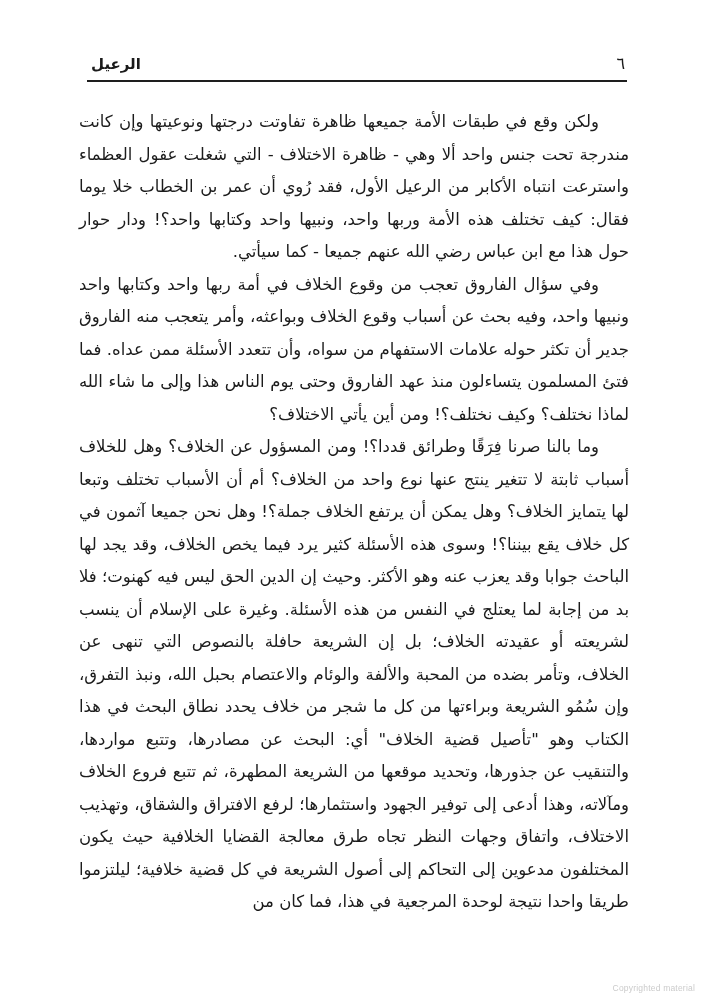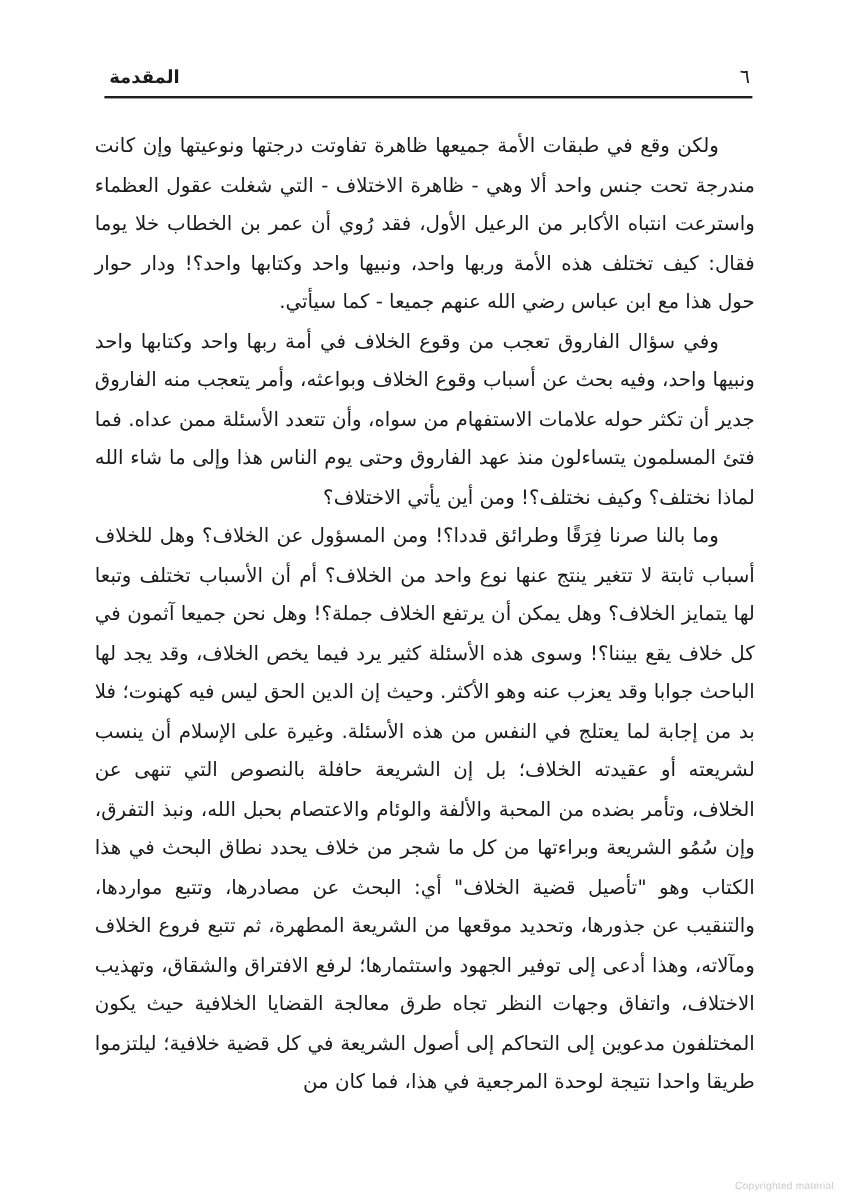--- a/index.html
+++ b/index.html
@@ -63,21 +63,21 @@
   }
 </style>
 </head>
 <body>
 
 <div class="page">
   <div class="content">
 
     <div class="header-row">
       <span class="page-number">٦</span>
-      <span class="running-title">المقدمة</span>
+      <span class="running-title">الرعيل</span>
     </div>
 
     <hr class="header-rule">
 
     <div class="body-text">
       <p>ولكن وقع في طبقات الأمة جميعها ظاهرة تفاوتت درجتها ونوعيتها وإن كانت مندرجة تحت جنس واحد ألا وهي - ظاهرة الاختلاف - التي شغلت عقول العظماء واسترعت انتباه الأكابر من الرعيل الأول، فقد رُوي أن عمر بن الخطاب خلا يوما فقال: كيف تختلف هذه الأمة وربها واحد، ونبيها واحد وكتابها واحد؟! ودار حوار حول هذا مع ابن عباس رضي الله عنهم جميعا - كما سيأتي.</p>
       <p>وفي سؤال الفاروق تعجب من وقوع الخلاف في أمة ربها واحد وكتابها واحد ونبيها واحد، وفيه بحث عن أسباب وقوع الخلاف وبواعثه، وأمر يتعجب منه الفاروق جدير أن تكثر حوله علامات الاستفهام من سواه، وأن تتعدد الأسئلة ممن عداه. فما فتئ المسلمون يتساءلون منذ عهد الفاروق وحتى يوم الناس هذا وإلى ما شاء الله لماذا نختلف؟ وكيف نختلف؟! ومن أين يأتي الاختلاف؟</p>
       <p>وما بالنا صرنا فِرَقًا وطرائق قددا؟! ومن المسؤول عن الخلاف؟ وهل للخلاف أسباب ثابتة لا تتغير ينتج عنها نوع واحد من الخلاف؟ أم أن الأسباب تختلف وتبعا لها يتمايز الخلاف؟ وهل يمكن أن يرتفع الخلاف جملة؟! وهل نحن جميعا آثمون في كل خلاف يقع بيننا؟! وسوى هذه الأسئلة كثير يرد فيما يخص الخلاف، وقد يجد لها الباحث جوابا وقد يعزب عنه وهو الأكثر. وحيث إن الدين الحق ليس فيه كهنوت؛ فلا بد من إجابة لما يعتلج في النفس من هذه الأسئلة. وغيرة على الإسلام أن ينسب لشريعته أو عقيدته الخلاف؛ بل إن الشريعة حافلة بالنصوص التي تنهى عن الخلاف، وتأمر بضده من المحبة والألفة والوئام والاعتصام بحبل الله، ونبذ التفرق، وإن سُمُو الشريعة وبراءتها من كل ما شجر من خلاف يحدد نطاق البحث في هذا الكتاب وهو "تأصيل قضية الخلاف" أي: البحث عن مصادرها، وتتبع مواردها، والتنقيب عن جذورها، وتحديد موقعها من الشريعة المطهرة، ثم تتبع فروع الخلاف ومآلاته، وهذا أدعى إلى توفير الجهود واستثمارها؛ لرفع الافتراق والشقاق، وتهذيب الاختلاف، واتفاق وجهات النظر تجاه طرق معالجة القضايا الخلافية حيث يكون المختلفون مدعوين إلى التحاكم إلى أصول الشريعة في كل قضية خلافية؛ ليلتزموا طريقا واحدا نتيجة لوحدة المرجعية في هذا، فما كان من</p>
     </div>
   </div>

